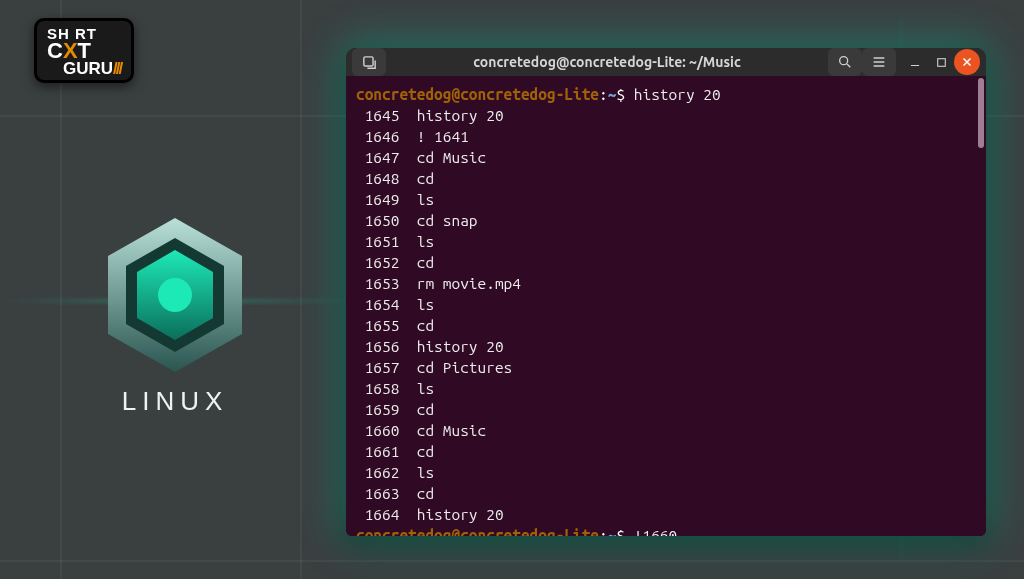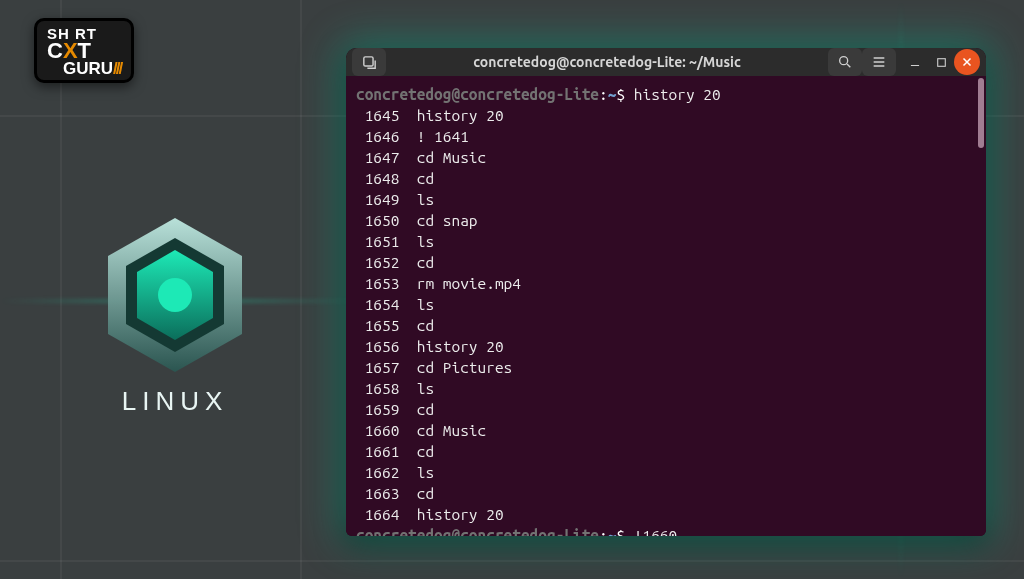--- a/index.html
+++ b/index.html
@@ -71,21 +71,21 @@
   .winctl { width: 26px; height: 26px; border-radius: 50%; display:flex; align-items:center; justify-content:center; font-size:13px; color:#eee; }
   .winctl.min, .winctl.max { background: transparent; }
   .winctl.close { background: #e95420; color: #fff; }
   .term-body {
     flex: 1; background: #300a24; padding: 8px 10px 8px 10px;
     color: #ececec; font-size: 15.5px; line-height: 21px;
     font-family: "Ubuntu Mono", monospace;
     position: relative;
   }
   .scroll-thumb { position:absolute; right:2px; top:2px; width:6px; height:70px; background:#a07d92; border-radius:3px;}
-  .prompt .user { color: #737373; font-weight: 700; }
+  .prompt .user { color: #a16207; font-weight: 700; }
   .prompt .colon { color: #fff; }
   .prompt .path { color: #729fcf; font-weight: 700; }
   .prompt .dollar { color: #fff; }
   .prompt .cmd { color: #ececec; }
   .hist-line { white-space: pre; }
 </style>
 </head>
 <body>
 
 <div class="bg-lines">

